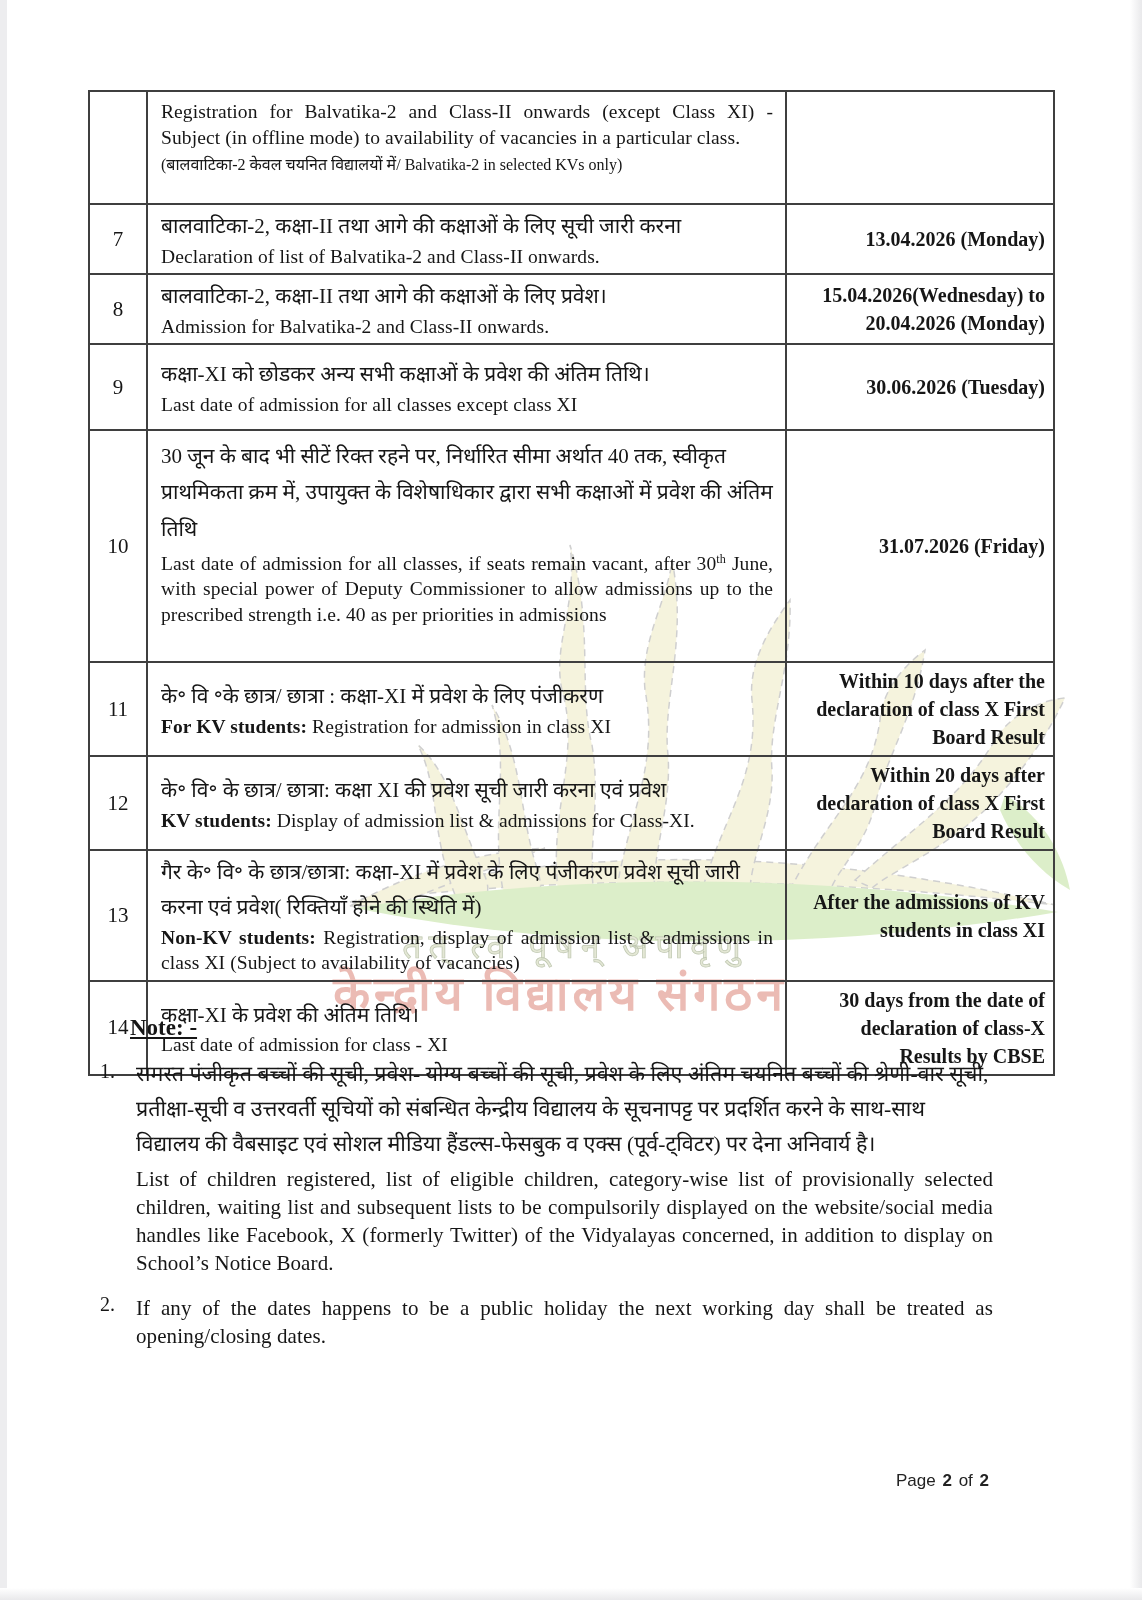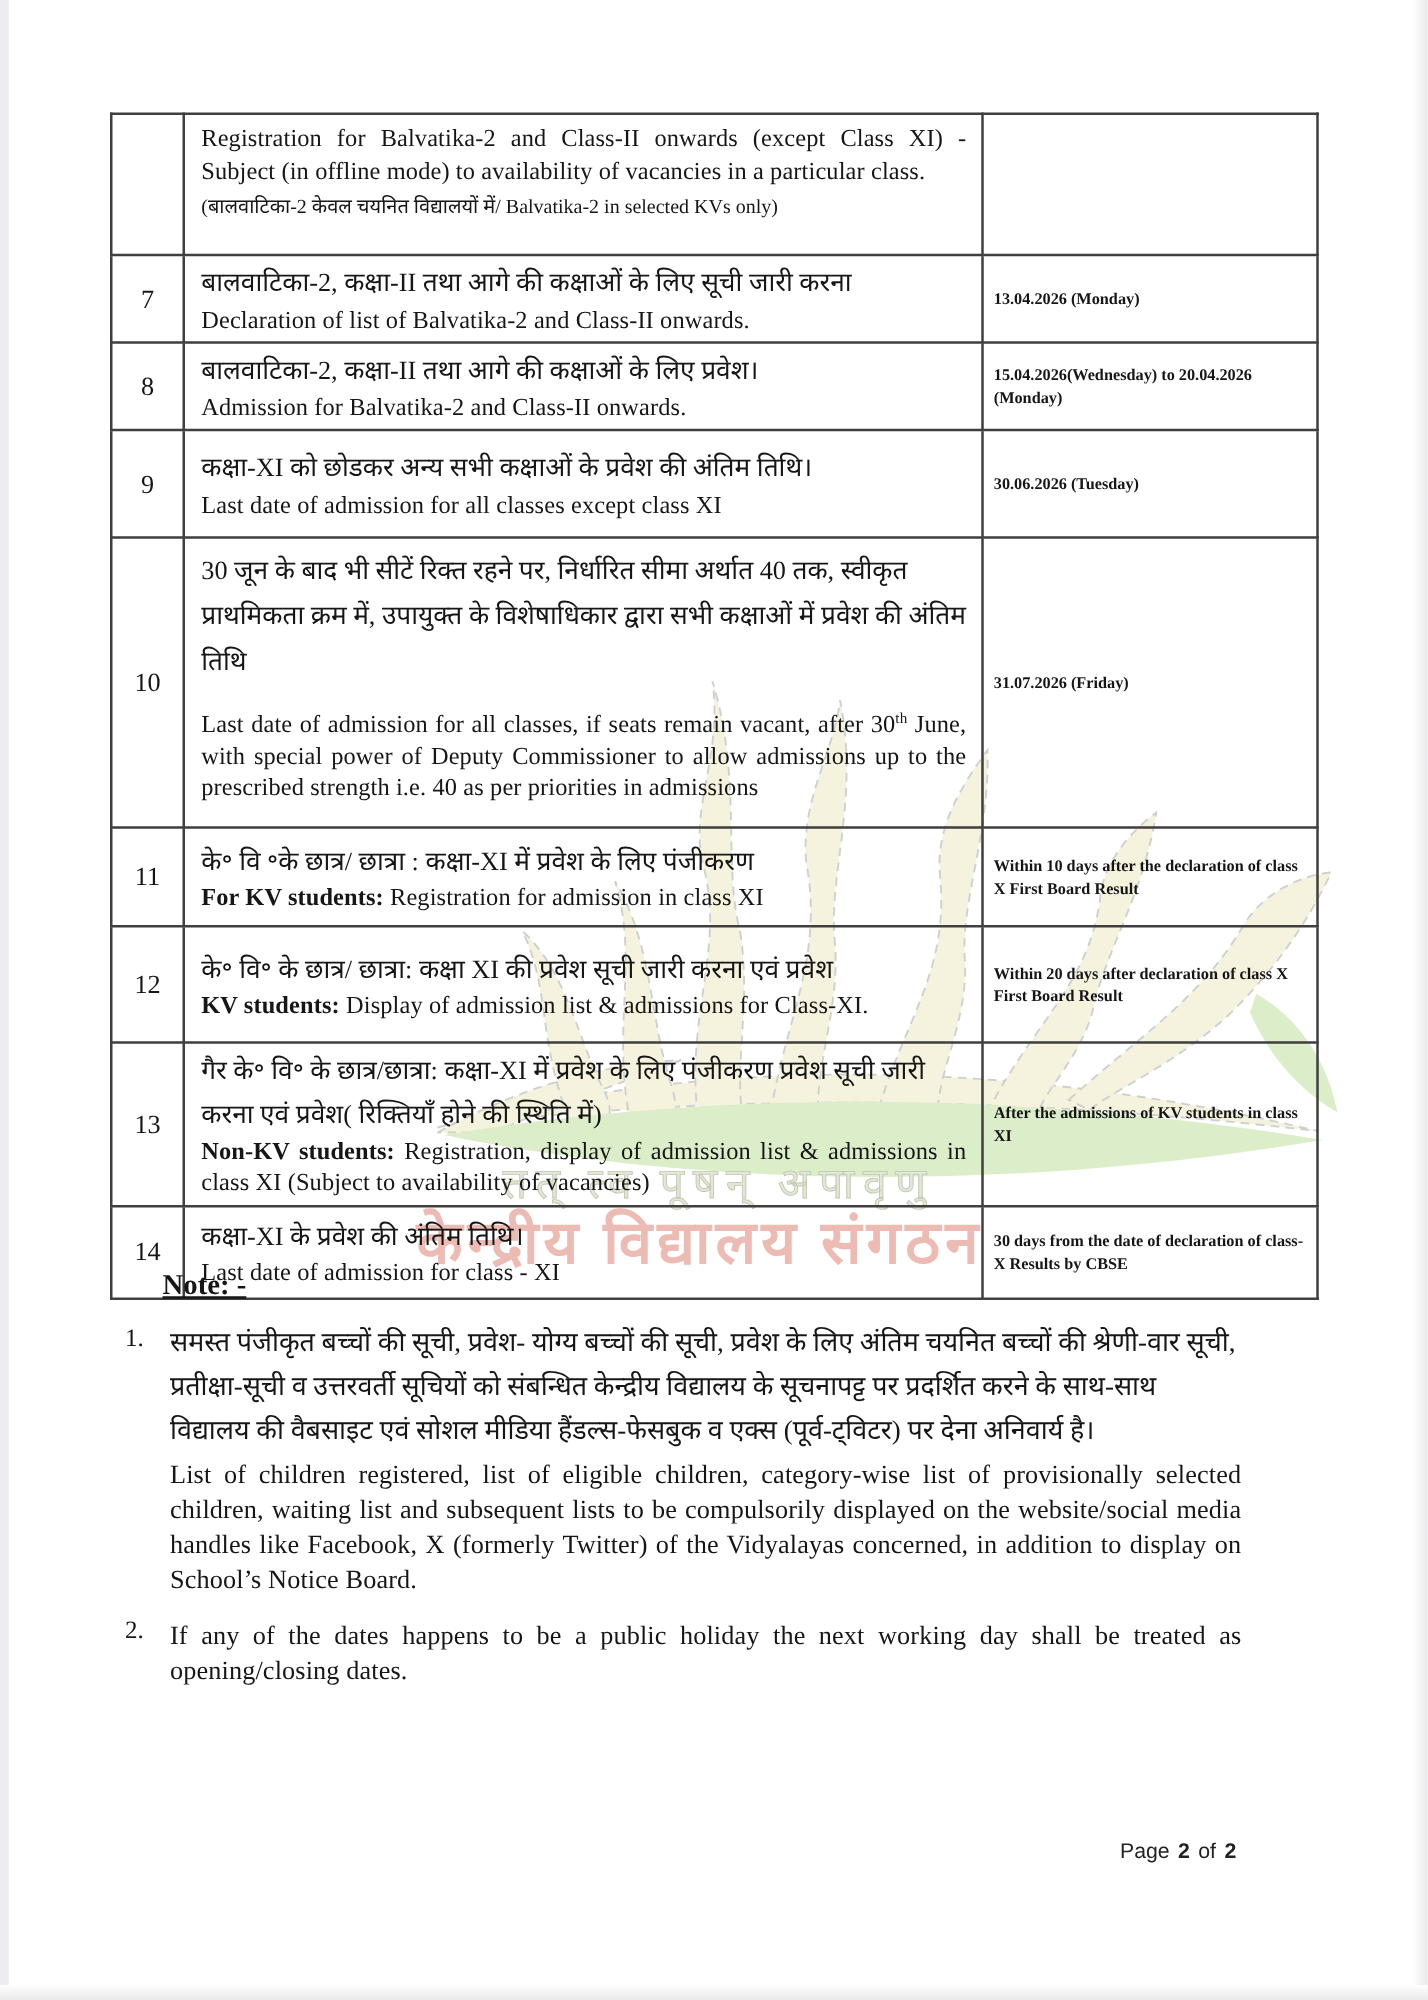--- a/index.html
+++ b/index.html
@@ -17,28 +17,28 @@
     border-collapse:collapse;table-layout:fixed;background:transparent;}
   table.sched td{border:2px solid #3f3f3f;vertical-align:middle;background:transparent;}
   col.c1{width:58px;} col.c2{width:639px;} col.c3{width:268px;}
   tr:nth-child(1){height:113px;} tr:nth-child(2){height:64px;}
   tr:nth-child(3){height:64px;}  tr:nth-child(4){height:86px;}
   tr:nth-child(5){height:232px;} tr:nth-child(6){height:79px;}
   tr:nth-child(7){height:93px;}  tr:nth-child(8){height:127px;}
   tr:nth-child(9){height:74px;}
   td.c-sn{text-align:center;font-size:21px;}
   td.c-desc{padding:4px 12px 4px 13px;}
-  td.c-date{text-align:left;font-weight:bold;font-size:13px;line-height:1.4;padding:4px 8px;}
+  td.c-date{text-align:right;font-weight:bold;font-size:20px;line-height:1.4;padding:4px 8px;}
   .hindi{font-size:21px;line-height:1.65;font-family:serif;}
   .eng{font-size:19.5px;line-height:1.31;letter-spacing:.1px;}
   .eng sup{font-size:62%;}
   .small-note{font-size:16px;margin-top:3px;font-family:serif;}
   tr:nth-child(1) td.c-desc, tr:nth-child(5) td.c-desc{vertical-align:top;padding-top:7px;}
   tr:nth-child(1) .eng, tr:nth-child(5) .eng, tr:nth-child(8) .eng{text-align:justify;}
-  tr:nth-child(5) .hindi{line-height:1.72;margin-bottom:20px;}
+  tr:nth-child(5) .hindi{line-height:1.72;margin-bottom:4px;}
 
   .notes{position:absolute;left:100px;top:1015px;width:893px;z-index:1;}
   .note-heading{font-weight:bold;font-size:23px;text-decoration:underline;
     margin-left:30px;margin-bottom:16px;}
   .note-item{display:grid;grid-template-columns:36px 1fr;margin-bottom:12px;}
   .note-num{font-size:20px;padding-top:3px;}
   .note-hi{font-size:21.5px;line-height:1.62;font-family:serif;}
   .note-en{font-size:21px;line-height:1.33;text-align:justify;margin-top:5px;letter-spacing:.1px;}
 
   .footer{position:absolute;left:896px;top:1471px;z-index:1;

